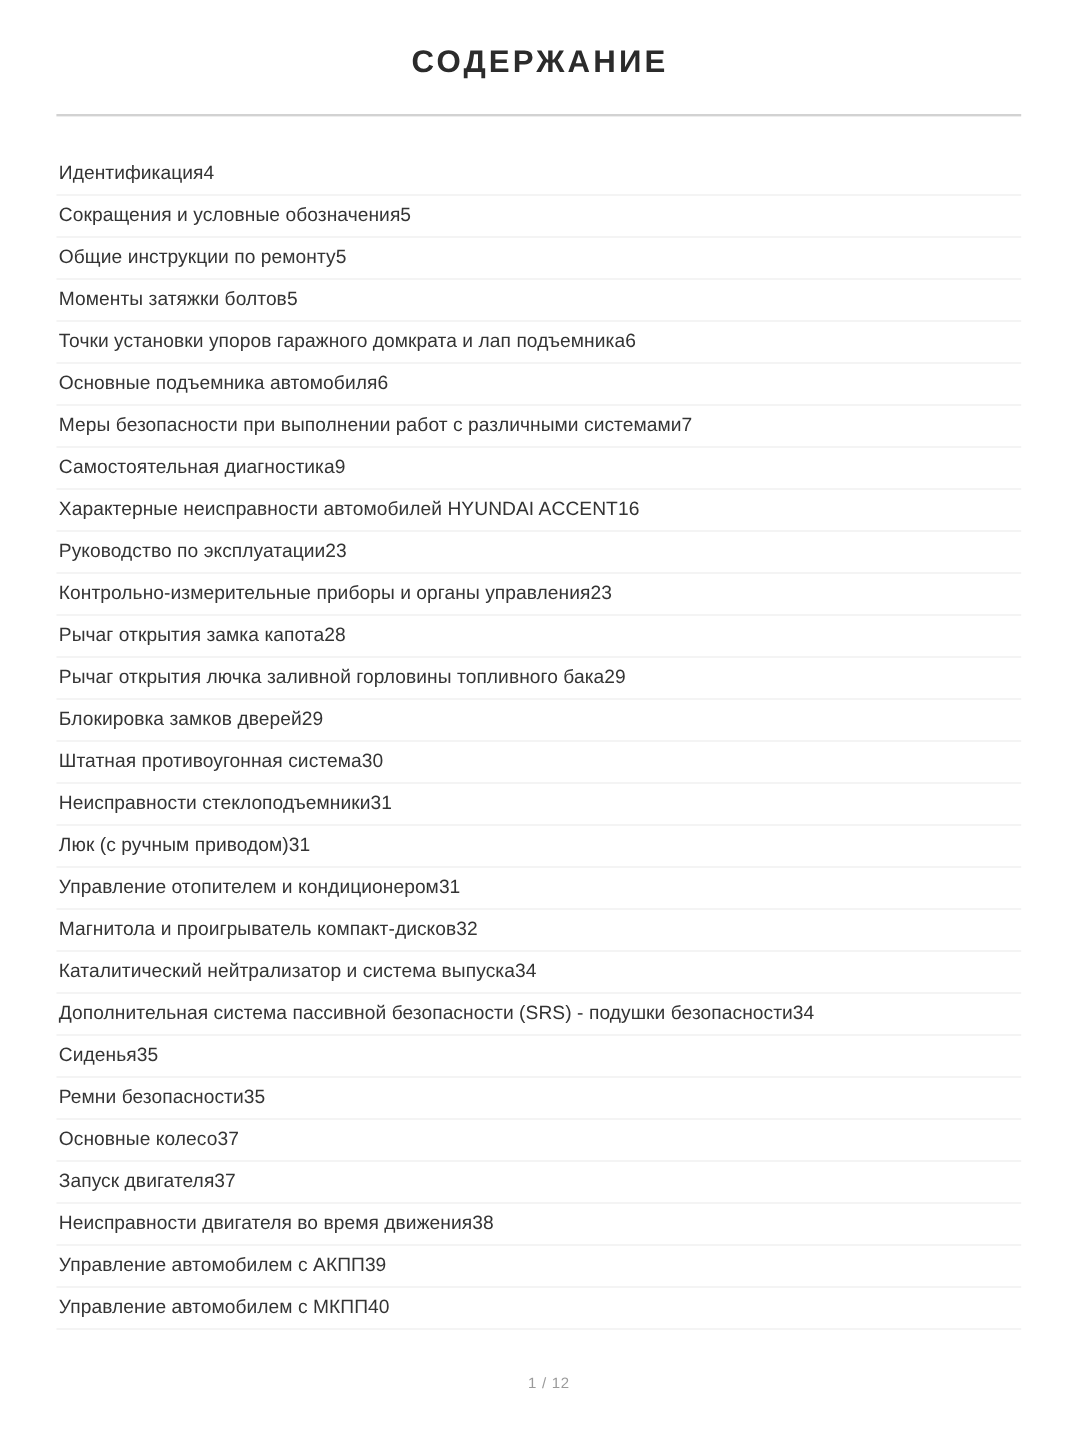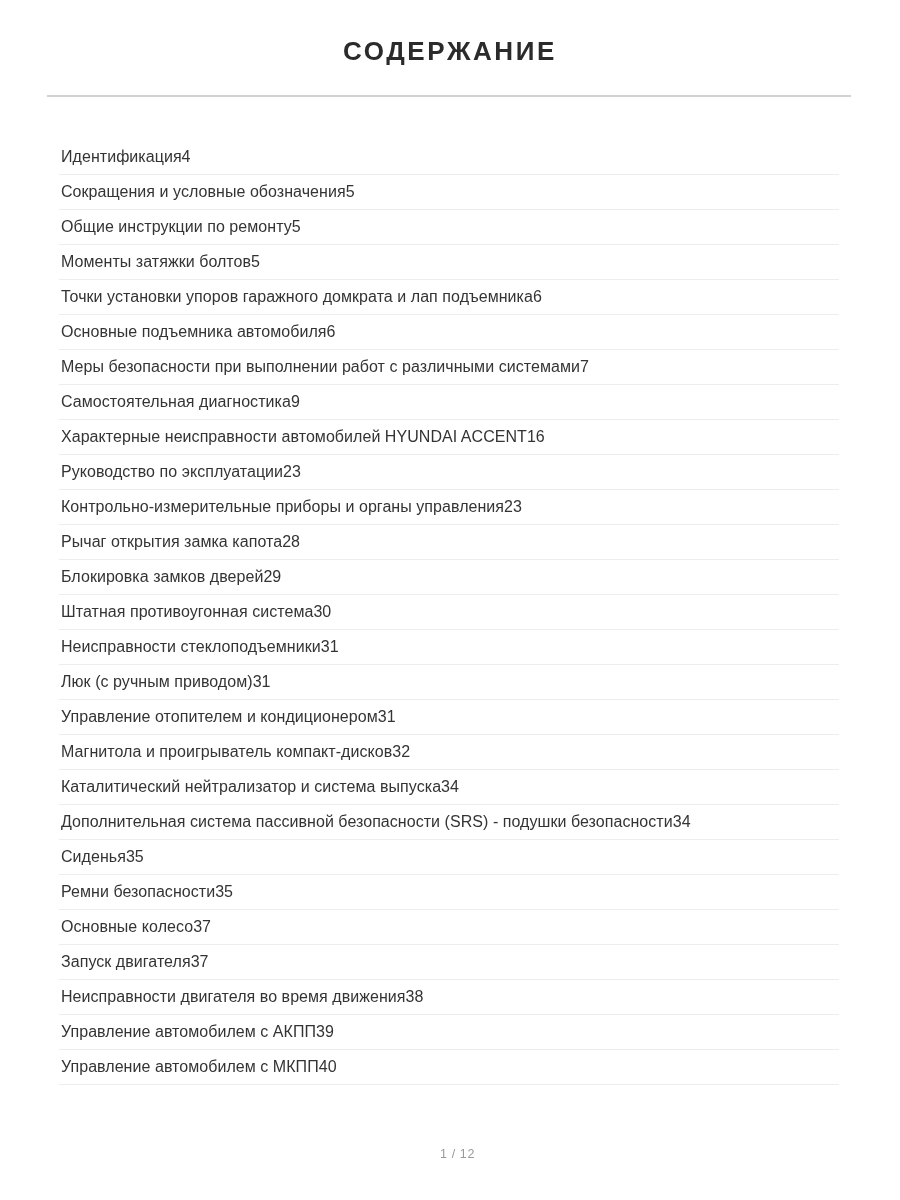--- a/index.html
+++ b/index.html
@@ -45,21 +45,21 @@
   }
   .header-rule {
     height: 0;
     border-top: 2px solid #d2d2d2;
     margin: 29px 49px 0 47px;
   }
 
   
   .toc-list {
     flex: 0 0 auto;
-    margin: 12px;
+    margin: 0;
     padding: 15px 49px 0 47px;
     list-style: none;
   }
   .toc-entry {
     height: 34px;
     line-height: 34px;
     border-bottom: 1px solid #ededed;
     font-size: 16px;
     color: #343434;
     white-space: nowrap;
@@ -101,20 +101,21 @@
       <li class="toc-entry"><span class="entry-text">Общие инструкции по ремонту</span><span class="entry-page">5</span></li>
       <li class="toc-entry"><span class="entry-text">Моменты затяжки болтов</span><span class="entry-page">5</span></li>
       <li class="toc-entry"><span class="entry-text">Точки установки упоров гаражного домкрата и лап подъемника</span><span class="entry-page">6</span></li>
       <li class="toc-entry"><span class="entry-text">Основные подъемника автомобиля</span><span class="entry-page">6</span></li>
       <li class="toc-entry"><span class="entry-text">Меры безопасности при выполнении работ с различными системами</span><span class="entry-page">7</span></li>
       <li class="toc-entry"><span class="entry-text">Самостоятельная диагностика</span><span class="entry-page">9</span></li>
       <li class="toc-entry"><span class="entry-text">Характерные неисправности автомобилей HYUNDAI ACCENT</span><span class="entry-page">16</span></li>
       <li class="toc-entry"><span class="entry-text">Руководство по эксплуатации</span><span class="entry-page">23</span></li>
       <li class="toc-entry"><span class="entry-text">Контрольно-измерительные приборы и органы управления</span><span class="entry-page">23</span></li>
       <li class="toc-entry"><span class="entry-text">Рычаг открытия замка капота</span><span class="entry-page">28</span></li>
+      <li class="toc-entry"><span class="entry-text">Рычаг открытия лючка заливной горловины топливного бака</span><span class="entry-page">29</span></li>
       <li class="toc-entry"><span class="entry-text">Блокировка замков дверей</span><span class="entry-page">29</span></li>
       <li class="toc-entry"><span class="entry-text">Штатная противоугонная система</span><span class="entry-page">30</span></li>
       <li class="toc-entry"><span class="entry-text">Неисправности стеклоподъемники</span><span class="entry-page">31</span></li>
       <li class="toc-entry"><span class="entry-text">Люк (с ручным приводом)</span><span class="entry-page">31</span></li>
       <li class="toc-entry"><span class="entry-text">Управление отопителем и кондиционером</span><span class="entry-page">31</span></li>
       <li class="toc-entry"><span class="entry-text">Магнитола и проигрыватель компакт-дисков</span><span class="entry-page">32</span></li>
       <li class="toc-entry"><span class="entry-text">Каталитический нейтрализатор и система выпуска</span><span class="entry-page">34</span></li>
       <li class="toc-entry"><span class="entry-text">Дополнительная система пассивной безопасности (SRS) - подушки безопасности</span><span class="entry-page">34</span></li>
       <li class="toc-entry"><span class="entry-text">Сиденья</span><span class="entry-page">35</span></li>
       <li class="toc-entry"><span class="entry-text">Ремни безопасности</span><span class="entry-page">35</span></li>

